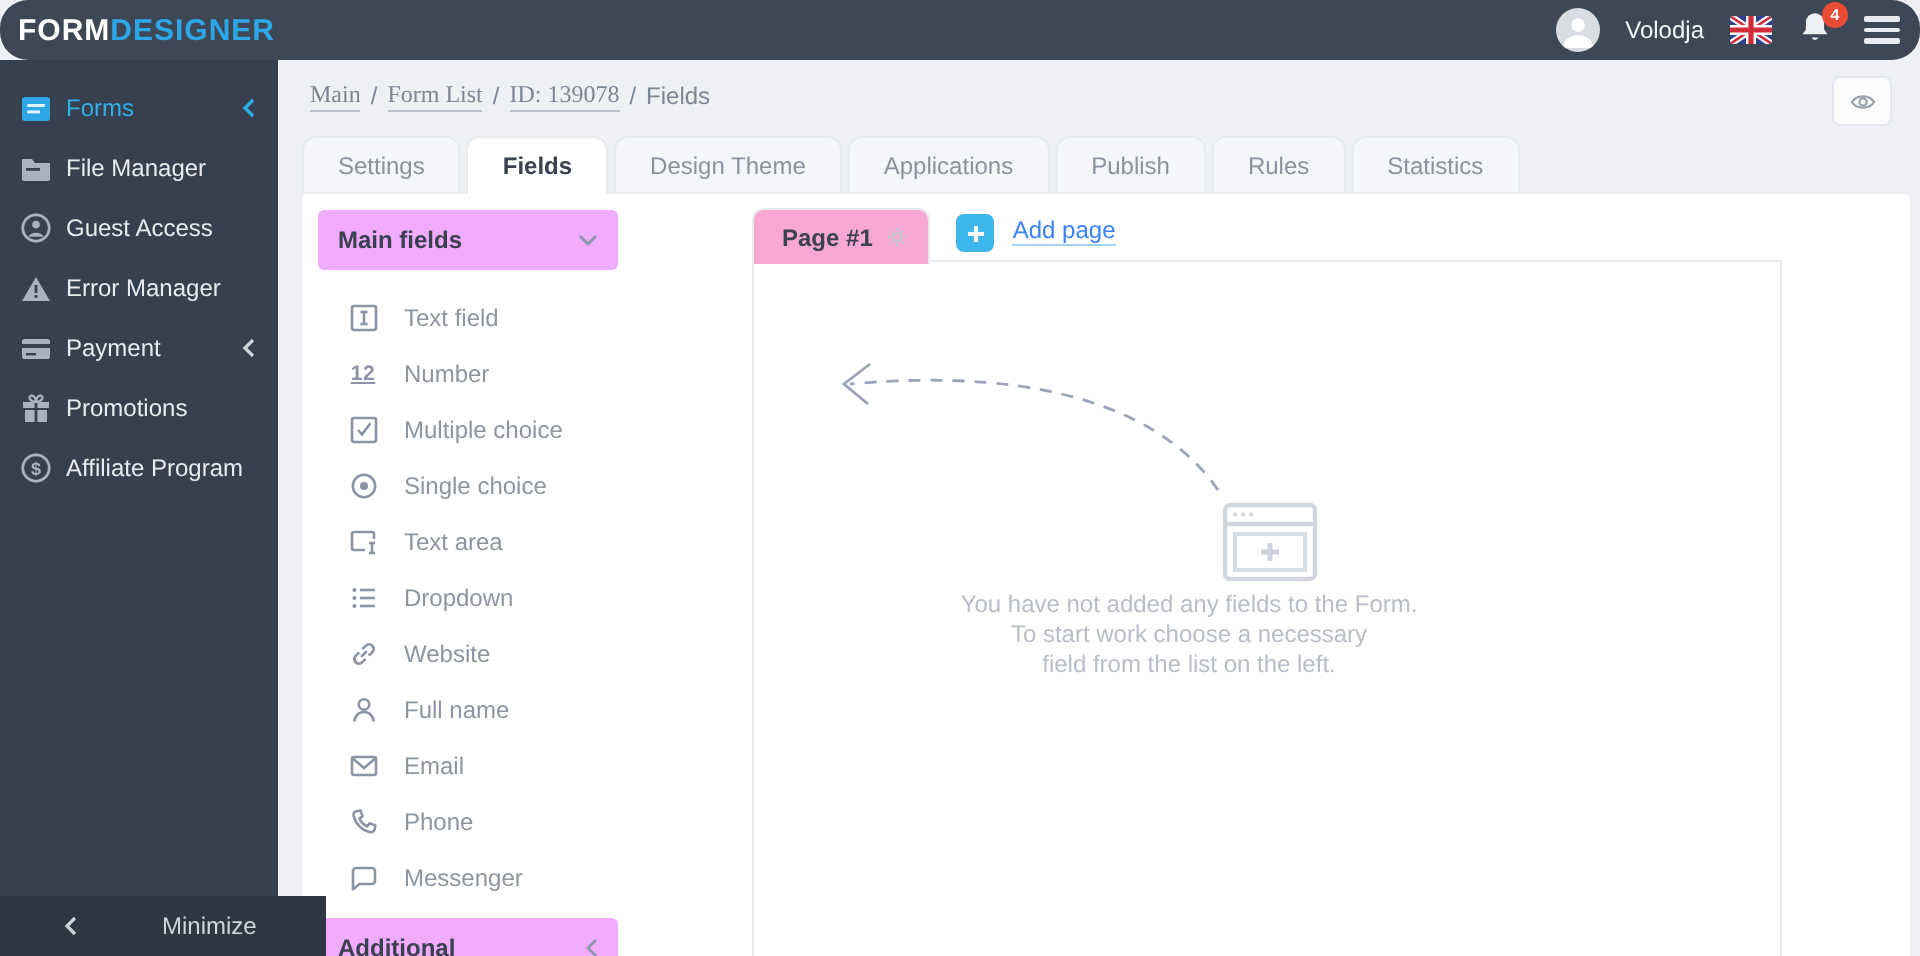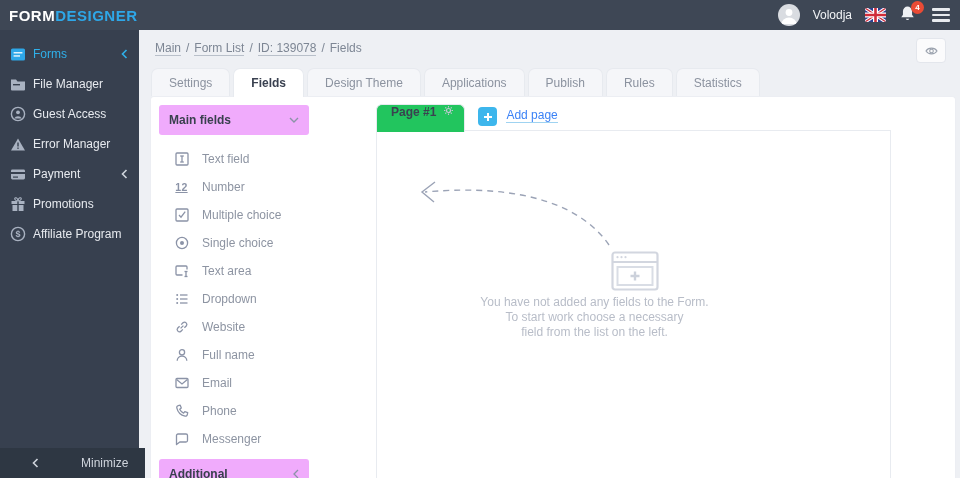--- a/index.html
+++ b/index.html
@@ -1,48 +1,48 @@
 <!DOCTYPE html>
 <html><head>
 <meta charset="utf-8">
 <style>
   * { box-sizing: border-box; margin: 0; padding: 0; }
   html,body { width: 960px; height: 478px; overflow: hidden; }
   body { font-family: "Liberation Sans", sans-serif; font-size: 12px; background: #eef0f4; position: relative; }
 
   
-  .header { position: absolute; top:0; left:0; width:960px; height:30px; background:#3e4755; display:flex; align-items:center; justify-content:space-between; z-index:10; }
+  .header { position: absolute; top:0; left:0; width:960px; height:30px; background:#3e4755; display:flex; align-items:center; justify-content:space-between; z-index:10;border-radius:14px; }
   .logo { margin-left:9px; font-size:15px; font-weight:bold; letter-spacing:.5px; cursor:pointer; }
   .logo .l1 { color:#ffffff; }
   .logo .l2 { color:#2ea7e8; }
   .header-right { display:flex; align-items:center; gap:13px; margin-right:10px; }
   .avatar { width:22px; height:22px; border-radius:50%; background:#d9dce1; display:flex; align-items:center; justify-content:center; overflow:hidden; cursor:pointer; }
   .user-name { color:#f2f4f7; font-size:12px; cursor:pointer; }
   .flag { width:21px; height:14px; border-radius:2px; overflow:hidden; cursor:pointer; }
   .bell-wrap { position:relative; width:20px; height:20px; cursor:pointer; }
   .badge { position:absolute; top:-4px; right:-5px; min-width:13px; height:13px; border-radius:50%; background:#e94b35; color:#fff; font-size:8px; font-weight:bold; display:flex; align-items:center; justify-content:center; }
   .burger { display:flex; flex-direction:column; gap:3px; cursor:pointer; padding:3px 0; }
   .burger span { display:block; width:18px; height:2.4px; background:#e8ebef; border-radius:1px; }
 
   
   .sidebar { position:absolute; top:30px; left:0; width:139px; bottom:0; background:#37404f; z-index:9; }
   .side-nav { padding-top:9px; }
   .side-item { height:30px; display:flex; align-items:center; padding:0 10px 0 9px; color:#e7eaef; cursor:pointer; }
   .side-item .si-icon { width:17px; height:16px; display:flex; align-items:center; justify-content:center; }
   .side-item .si-label { margin-left:7px; font-size:12px; flex:1; }
   .side-item.active .si-label { color:#2fb0ea; }
   .side-chevron { width:8px; display:flex; }
-  .minimize { position:absolute; left:0; bottom:0; width:145px; height:30px; background:#2e3743; display:flex; align-items:center; color:#cfd4dc; cursor:pointer; }
+  .minimize { position:absolute; left:0; bottom:0; width:163px; height:30px; background:#2e3743; display:flex; align-items:center; color:#cfd4dc; cursor:pointer; }
   .minimize .mchev { margin-left:32px; display:flex; }
   .minimize .mlabel { margin-left:42px; font-size:12px; }
 
   
   .content { position:absolute; left:139px; top:30px; right:0; bottom:0; background:#eef0f4; }
   .crumb-row { height:36px; display:flex; align-items:center; padding-left:16px; position:relative; color:#7d8694; }
-  .bc-link { color:#7d8694; border-bottom:1px solid #b9c0ca; cursor:pointer; }
+  .bc-link { color:#7d8694; border-bottom:1px solid #b9c0ca; cursor:pointer;font-family:Liberation Serif, serif; }
   .bc-sep { margin:0 5px; }
   .bc-current { color:#7d8694; }
   .eye-btn { position:absolute; right:14px; top:8px; width:30px; height:25px; background:#fbfbfc; border:1px solid #e3e6ec; border-radius:4px; display:flex; align-items:center; justify-content:center; cursor:pointer; }
 
   .tabs-row { height:30px; display:flex; align-items:flex-end; padding-left:12px; gap:3px; }
   .tab { height:28px; display:flex; align-items:center; padding:0 17px; background:#f5f6f9; border:1px solid #e7eaef; border-bottom:none; border-radius:7px 7px 0 0; color:#8b929f; cursor:pointer; }
   .tab.active { background:#ffffff; color:#3a4150; font-weight:bold; position:relative; z-index:3; margin-bottom:-1px; height:29px; }
 
   .card { position:absolute; left:11px; right:4px; top:66px; bottom:-6px; background:#ffffff; border:1px solid #eceef3; border-bottom:none; border-radius:4px 4px 0 0; z-index:2; }
 
@@ -53,21 +53,21 @@
   .field-list { padding:4px 0 0 0; }
   .field-item { height:28px; display:flex; align-items:center; padding-left:22px; cursor:pointer; }
   .field-item .f-icon { width:17px; height:17px; display:flex; align-items:center; justify-content:center; }
   .field-item .f-label { margin-left:12px; color:#8d94a2; font-size:12px;text-align:right; }
   .num-icon { font-size:10.5px; font-weight:bold; color:#8b93a7; letter-spacing:.3px;text-decoration:underline; }
   .group-bar.additional { margin-top:6px; }
 
   
   .page-area { position:absolute; left:225px; top:0; right:0; bottom:0; }
   .page-tab-row { display:flex; align-items:flex-end; height:34px; }
-  .page-tab { height:28px; background:#22c55e; border:1px solid #e7eaef; border-bottom:none; border-radius:6px 6px 0 0; display:flex; align-items:flex-start; padding:0 10px 0 14px; position:relative; z-index:3; margin-bottom:-1px; cursor:pointer; }
+  .page-tab { height:28px; background:#f9a8d4; border:1px solid #e7eaef; border-bottom:none; border-radius:6px 6px 0 0; display:flex; align-items:center; padding:0 10px 0 14px; position:relative; z-index:3; margin-bottom:-1px; cursor:pointer; }
   .page-tab .pt-label { font-weight:bold; color:#3a4250; font-size:12px; }
   .page-tab .pt-gear { margin-left:7px; display:flex; cursor:pointer; }
   .plus-btn { width:19px; height:19px; border-radius:4px; background:#3db6ec; color:#fff; display:flex; align-items:center; justify-content:center; margin:0 0 5px 13px; cursor:pointer; }
   .add-page { margin:0 0 8px 9px; color:#3b82f6; border-bottom:1px solid #9fd3f1; cursor:pointer; font-size:12px; }
   .page-panel { position:absolute; left:0; top:33px; width:515px; bottom:-10px; background:#fff; border:1px solid #e8ebf0; z-index:2; }
 
   .empty-icon { position:absolute; left:234px; top:120px; }
   .empty-text { position:absolute; left:25px; top:164px; width:385px; text-align:center; color:#b8bdc8; font-size:12px; line-height:15px; }
   .arrow-svg { position:absolute; left:20px; top:40px; }
 </style>

